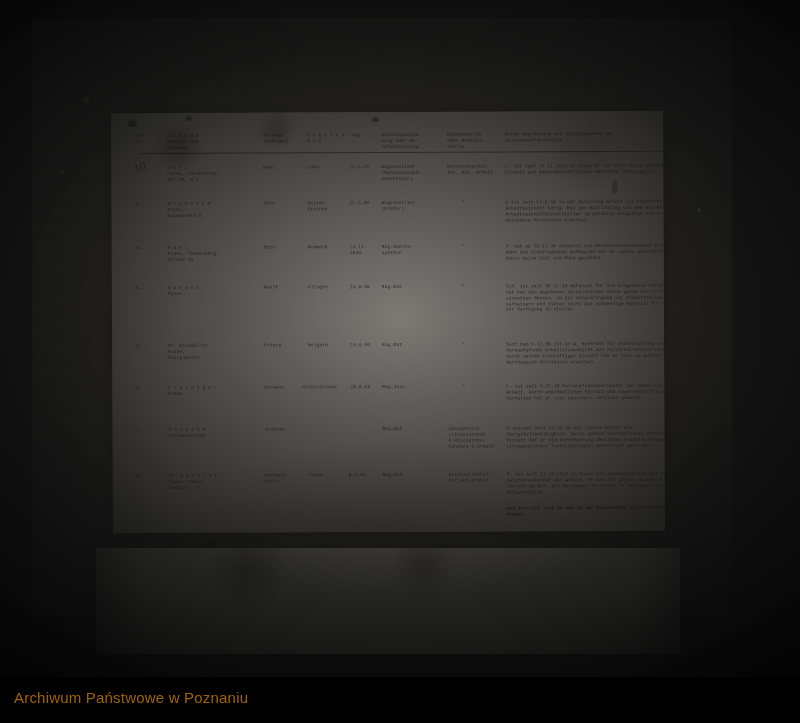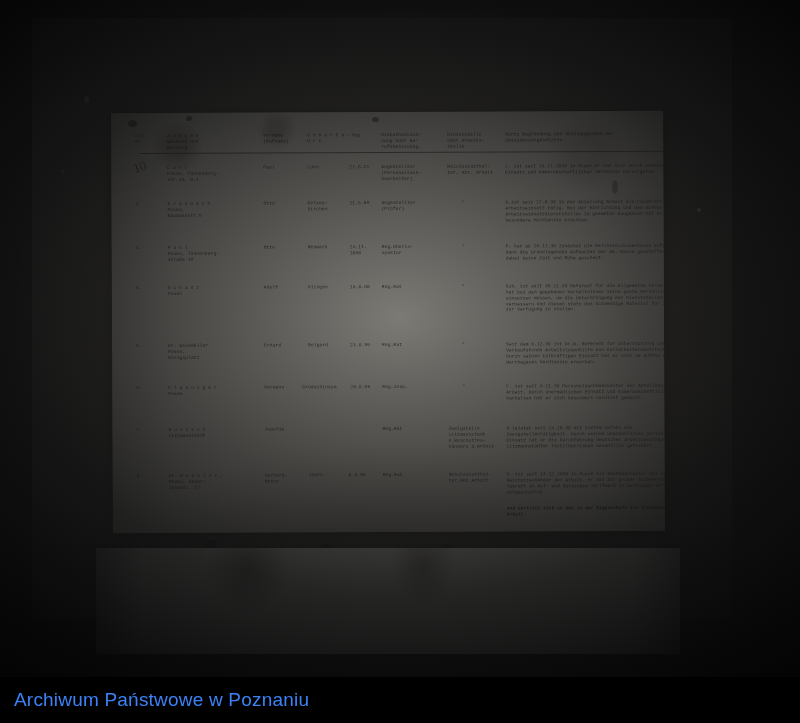--- a/index.html
+++ b/index.html
@@ -90,22 +90,22 @@
   .bold{font-weight:bold;}
   .pencil{
     position:absolute;color:#2a2723;font-family:"Liberation Serif",serif;
     font-size:13px;transform:rotate(-18deg);opacity:.75;
   }
   
   .footer{
     position:absolute;left:0;bottom:0;width:800px;height:46px;background:#000;
   }
   .footer-label{
-    position:absolute;left:14px;top:12px;color:#3b82f6;
-    font-family:"Liberation Sans",sans-serif;font-size:19px;letter-spacing:0.2px;
+    position:absolute;left:14px;top:12px;color:#a16207;
+    font-family:"Liberation Sans",sans-serif;font-size:15px;letter-spacing:0.2px;
   }
   .specks{position:absolute;inset:0;pointer-events:none;}
   .speck{position:absolute;background:#e8e6df;opacity:.5;border-radius:50%;}
   .darkspot{position:absolute;background:#0b0b0a;border-radius:50%;opacity:.55;}
 </style>
 </head>
 <body>
 
 <div class="scan">
 

